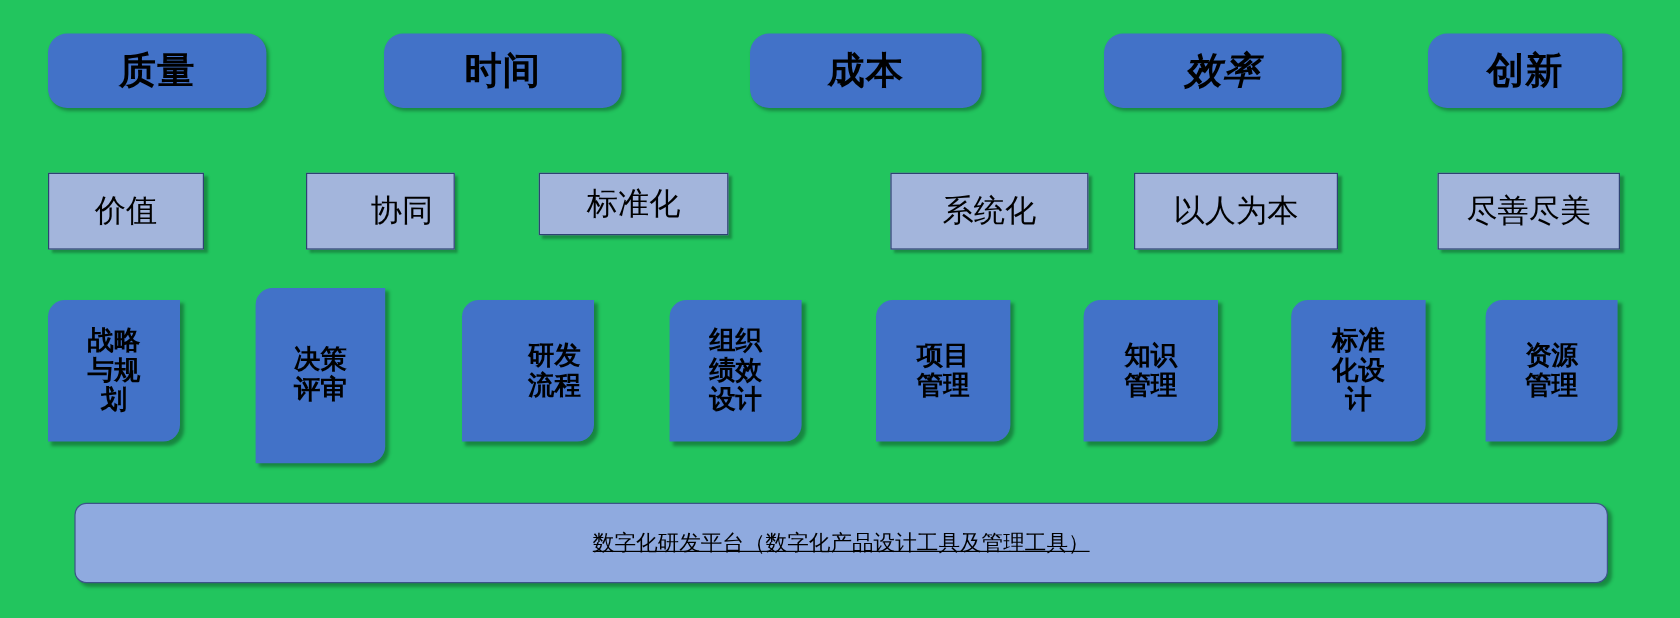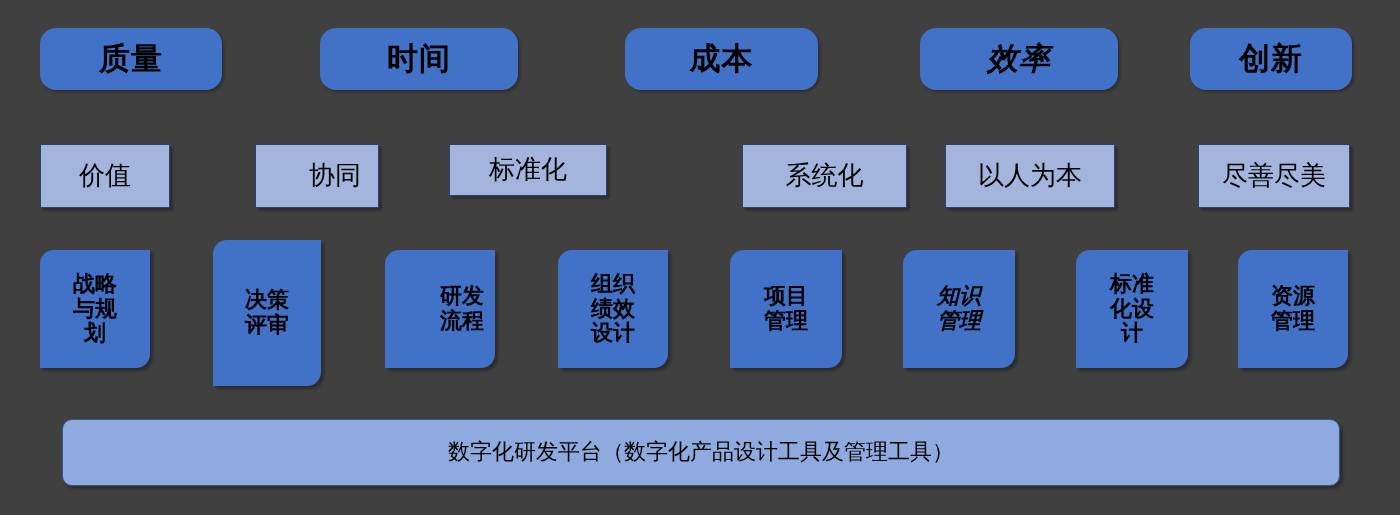--- a/index.html
+++ b/index.html
@@ -8,21 +8,21 @@
     background: #ffffff;
   }
   body {
     font-family: "Liberation Sans", "DejaVu Sans", sans-serif;
     color: #000000;
   }
   #canvas {
     position: relative;
     width: 1400px;
     height: 515px;
-    background: #404040;
+    background: #22c55e;
     overflow: hidden;
   }
 
   
   .box {
     position: absolute;
     box-sizing: border-box;
     display: flex;
     align-items: center;
     justify-content: center;
@@ -61,23 +61,24 @@
     flex-direction: column;
     box-shadow: 3px 3px 3px rgba(0,0,0,0.32);
     text-align: center;
   }
 
   
   .platform {
     background: #8FAADF;
     border: 1.5px solid #3C5488;
     border-radius: 10px;
-    font-size: 22px;
+    font-size: 18px;
     font-weight: 400;
     box-shadow: 3px 3px 3px rgba(0,0,0,0.30);
+    text-decoration: underline;
   }
 </style>
 </head>
 <body>
 
 <div id="canvas">
 
   <div id="goals-row">
       <div class="box row1" style="left: 40px; top: 28px; width: 182px; height: 62px;">质量</div>
       <div class="box row1" style="left: 320px; top: 28px; width: 198px; height: 62px;">时间</div>
@@ -101,21 +102,21 @@
 划</div>
       <div class="box row3" style="left: 213px; top: 240px; width: 108px; height: 146px;">决策
 评审</div>
       <div class="box row3" style="left: 385px; top: 250px; width: 110px; height: 118px; padding-left: 44px;">研发
 流程</div>
       <div class="box row3" style="left: 558px; top: 250px; width: 110px; height: 118px;">组织
 绩效
 设计</div>
       <div class="box row3" style="left: 730px; top: 250px; width: 112px; height: 118px;">项目
 管理</div>
-      <div class="box row3" style="left: 903px; top: 250px; width: 112px; height: 118px; font-style: italic;">知识
+      <div class="box row3" style="left: 903px; top: 250px; width: 112px; height: 118px;">知识
 管理</div>
       <div class="box row3" style="left: 1076px; top: 250px; width: 112px; height: 118px;">标准
 化设
 计</div>
       <div class="box row3" style="left: 1238px; top: 250px; width: 110px; height: 118px;">资源
 管理</div>
     </div>
 
   <div class="box platform" id="platform-bar" style="left: 62px; top: 419px; width: 1278px; height: 67px;">数字化研发平台（数字化产品设计工具及管理工具）</div>
 </div>

